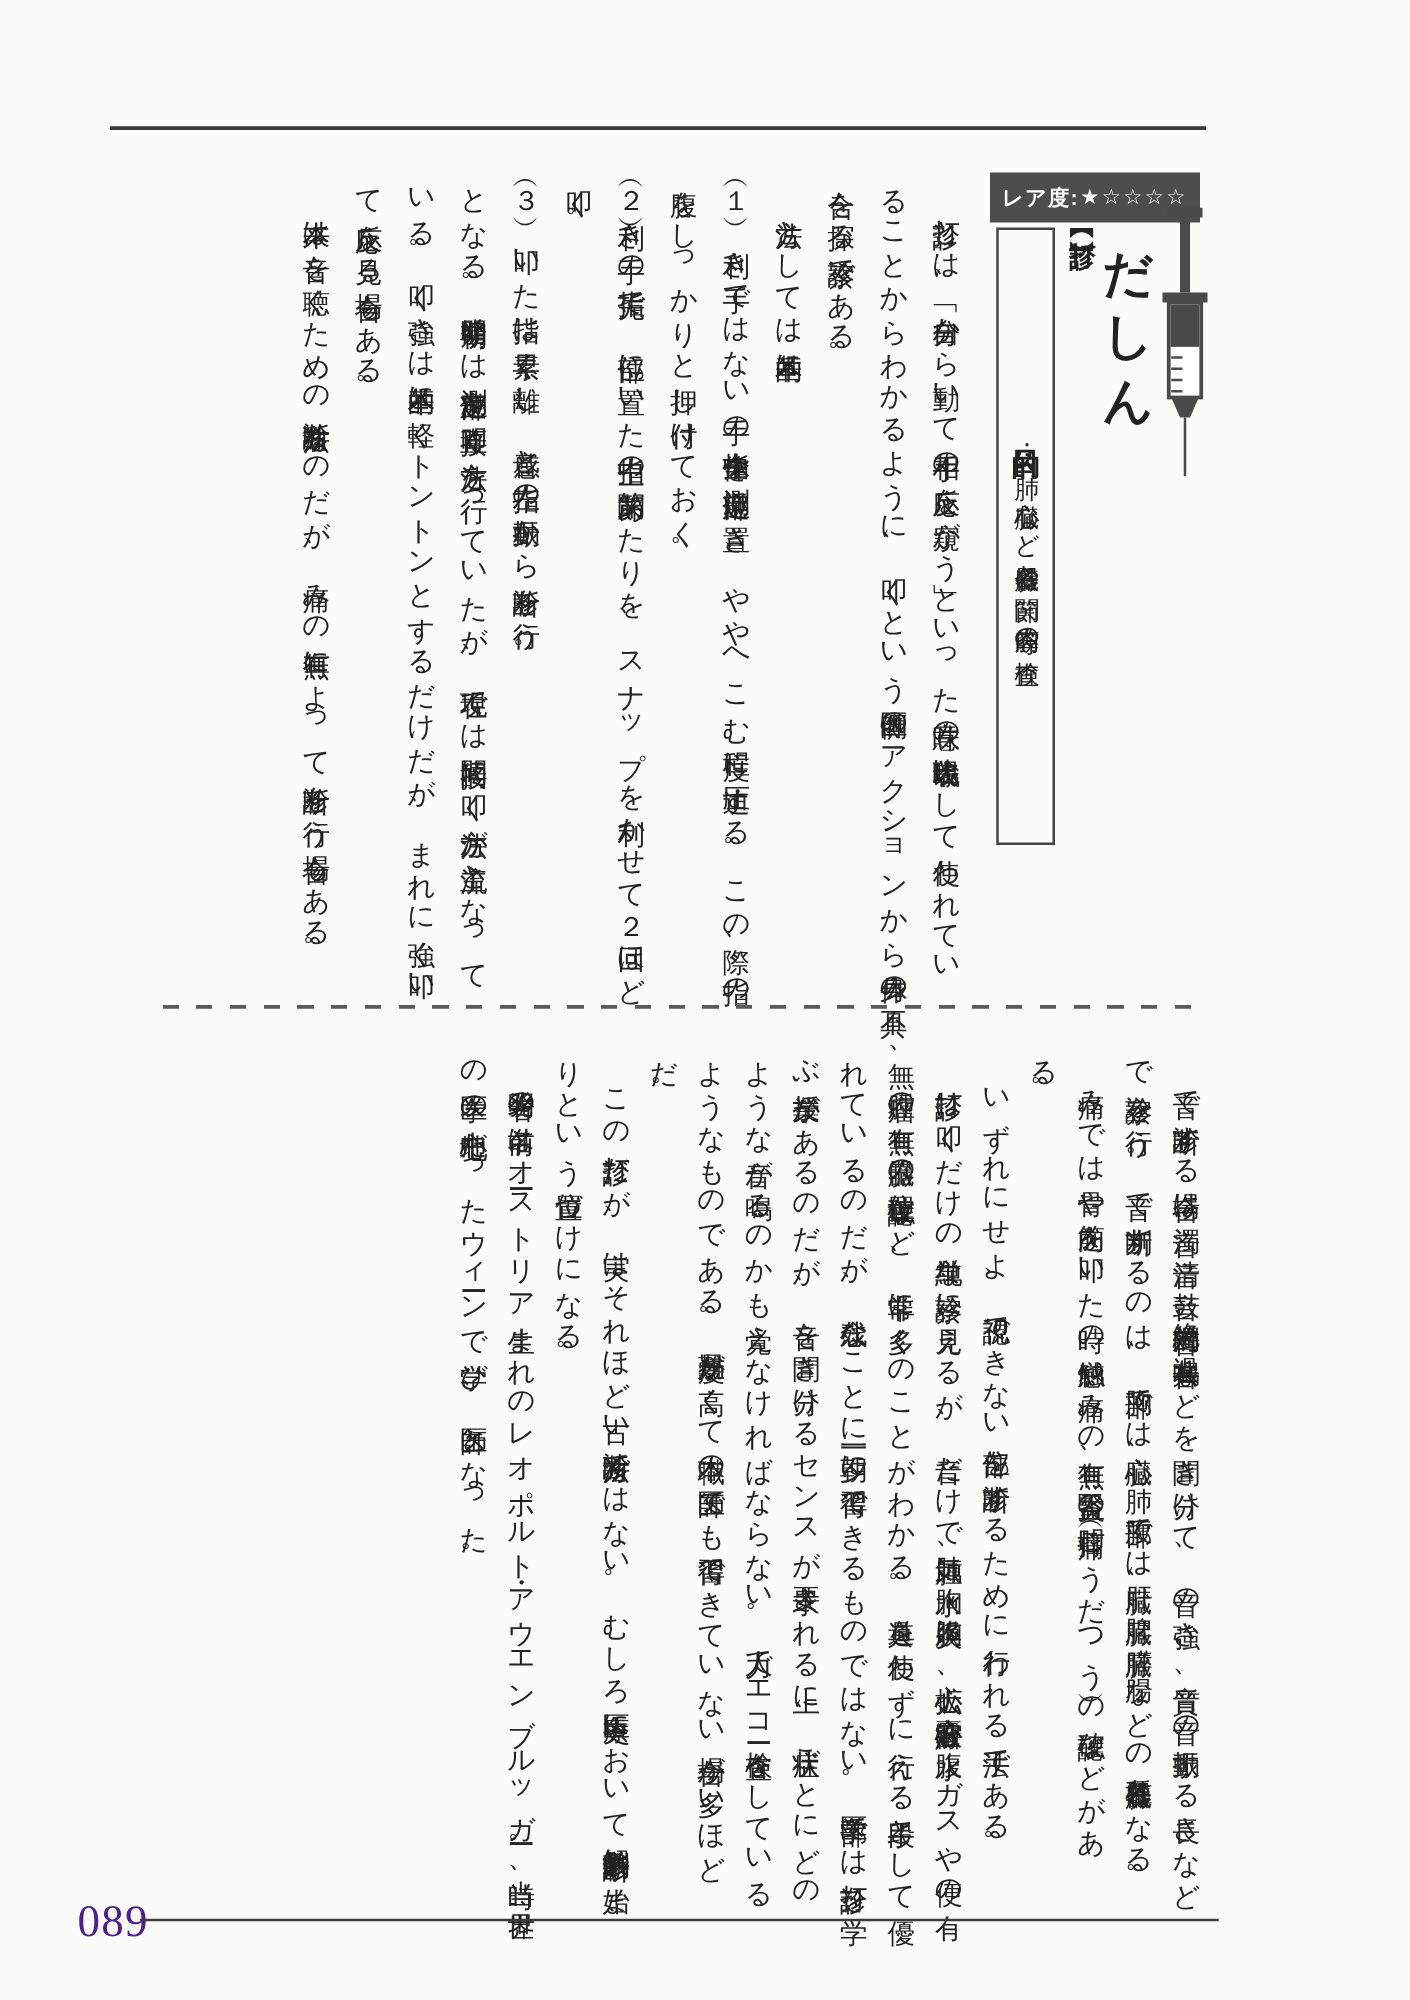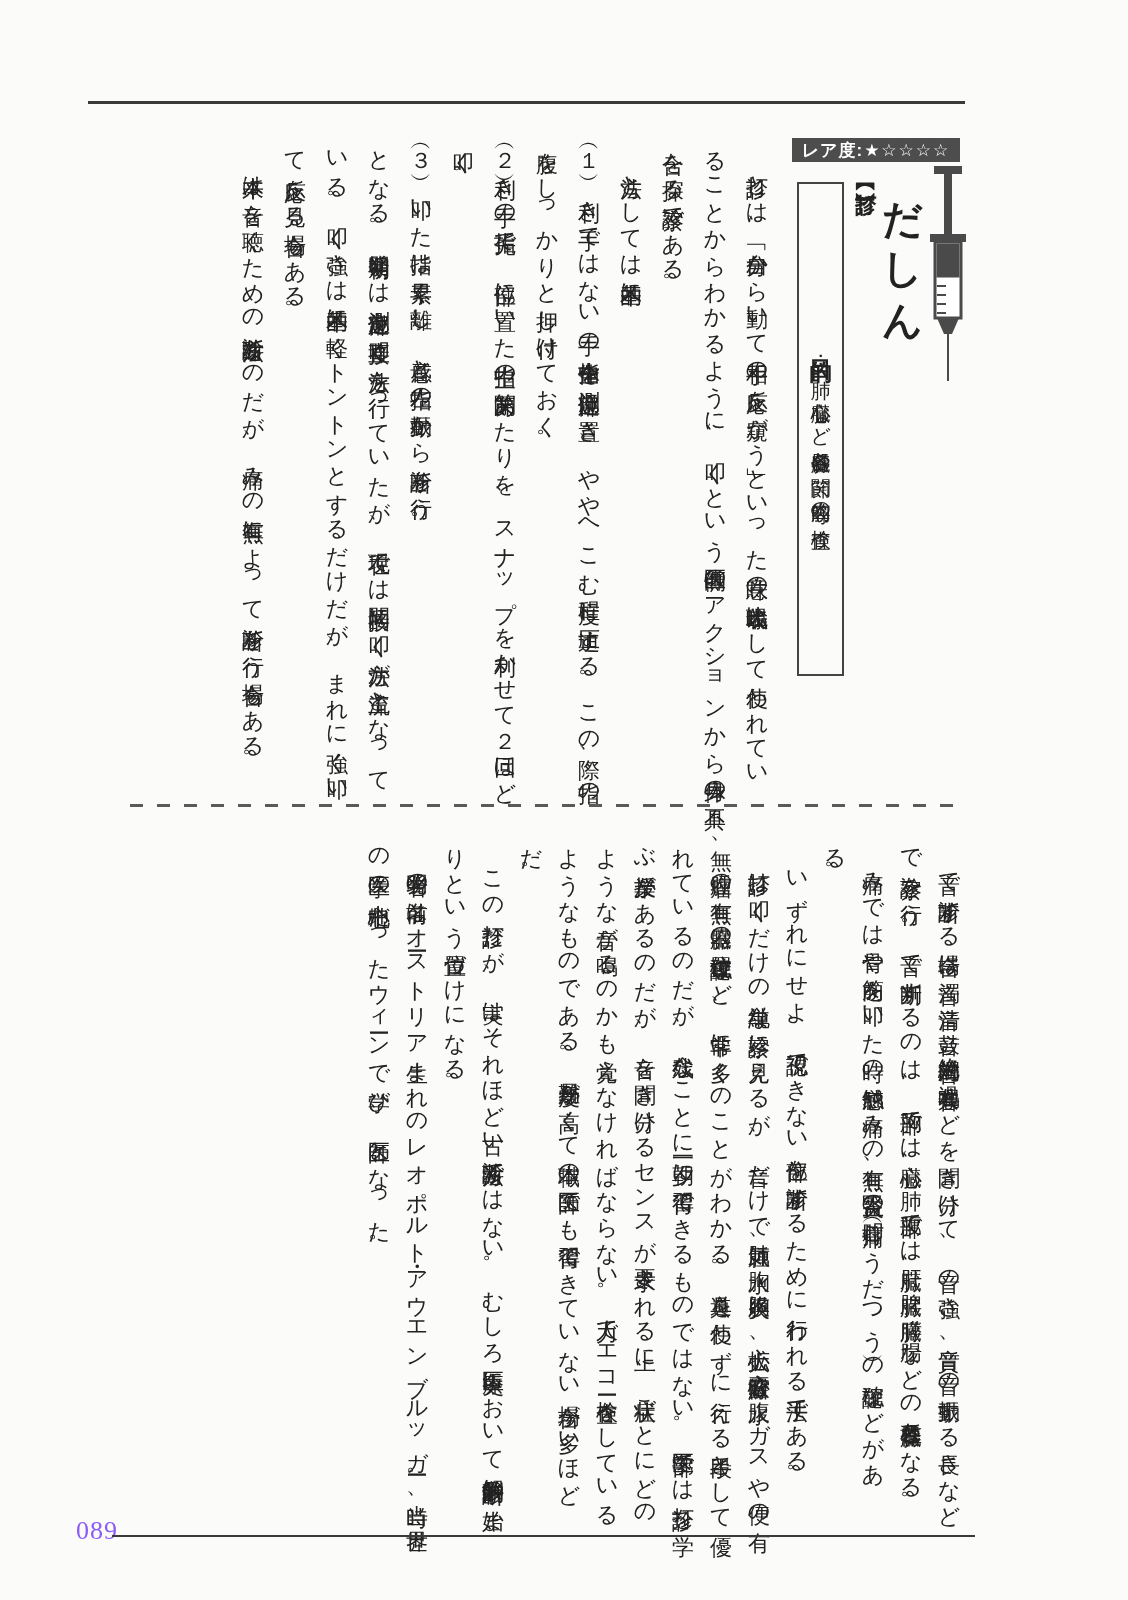--- a/index.html
+++ b/index.html
@@ -10,21 +10,21 @@
   .page{
     position:relative; width:1128px; height:1600px; margin:0 auto;
     background:var(--page-bg); color:var(--ink); overflow:hidden;
     font-family:"Liberation Sans","DejaVu Sans",sans-serif;
   }
   .hrule{position:absolute; background:var(--rule);}
   .top-rule{left:88px; top:101px; width:877px; height:3px;}
   .bottom-rule{left:112px; top:1535px; width:863px; height:2px;}
 
   .badge{
-    position:absolute; left:792px; top:138px; width:168px; height:24px;
+    position:absolute; left:792px; top:138px; width:168px; height:40px;
     background:var(--badge-bg); color:var(--badge-text);
     display:flex; align-items:center; justify-content:center;
     font-size:17px; font-weight:bold; letter-spacing:1px; white-space:nowrap;
   }
   .badge .stars{font-size:17px; letter-spacing:2px; margin-left:1px;}
 
   .vtext{writing-mode:vertical-rl; text-orientation:mixed;}
 
   .title-reading{
     position:absolute; left:882px; top:172px; height:220px;
@@ -50,23 +50,23 @@
   .body-text p{margin:0; padding:0;}
   .body-text p.indent{text-indent:23px;}
   .top-text{top:136px; right:350px; height:658px; line-height:42px;}
   .bottom-text{top:833px; right:160px; height:690px; line-height:38px;}
 
   .divider{
     position:absolute; left:130px; top:804px; width:833px; height:3px;
     background:repeating-linear-gradient(to right, var(--divider) 0 13px, transparent 13px 27px);
   }
   .page-number{
-    position:absolute; left:76px; top:1516px;
+    position:absolute; left:62px; top:1516px;
     font-family:"Liberation Serif","DejaVu Serif",serif;
-    font-size:26px; color:#8b5cf6; letter-spacing:1px;
+    font-size:36px; color:#4c1d95; letter-spacing:1px;
   }
 </style>
 </head>
 <body>
 
 <div class="page">
 
   <div class="hrule top-rule"></div>
 
   <div class="badge">

